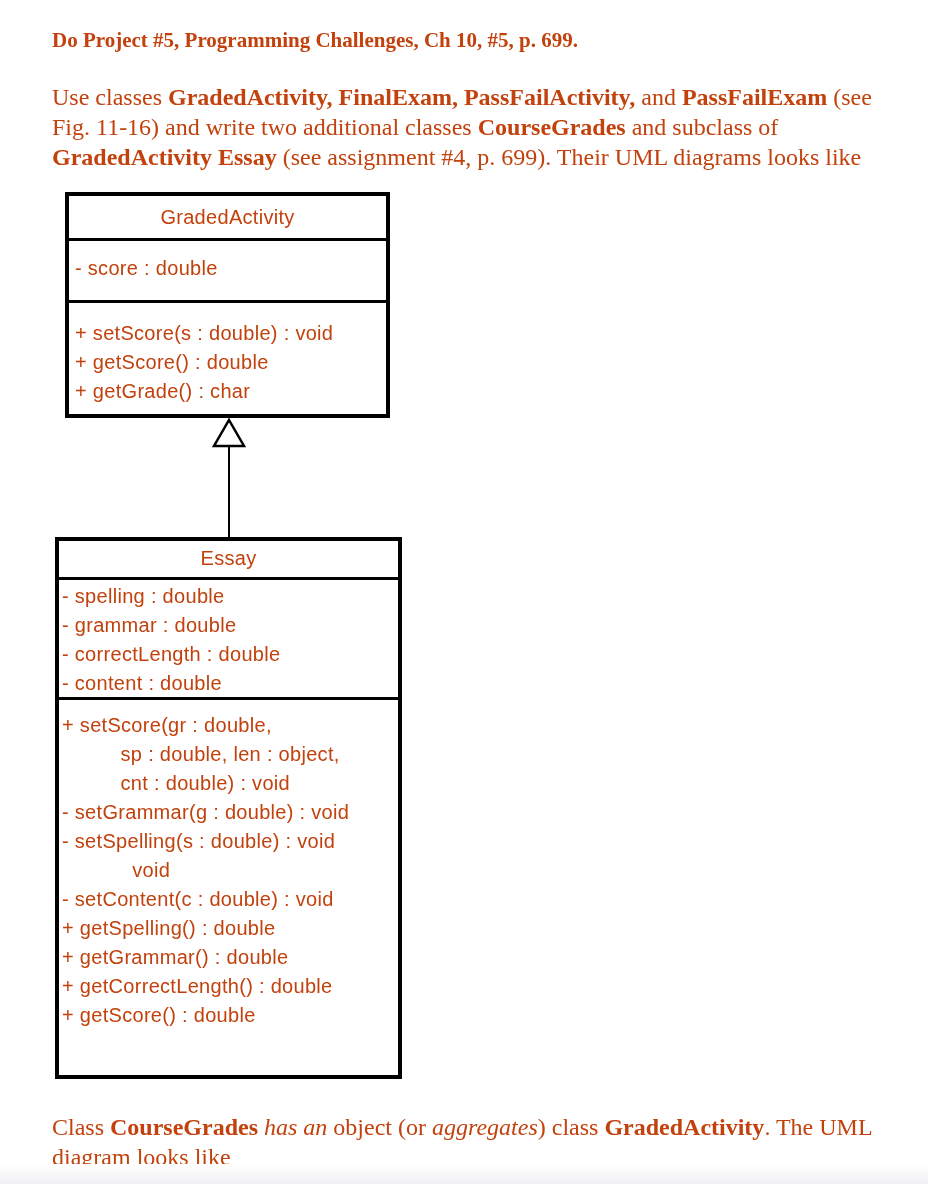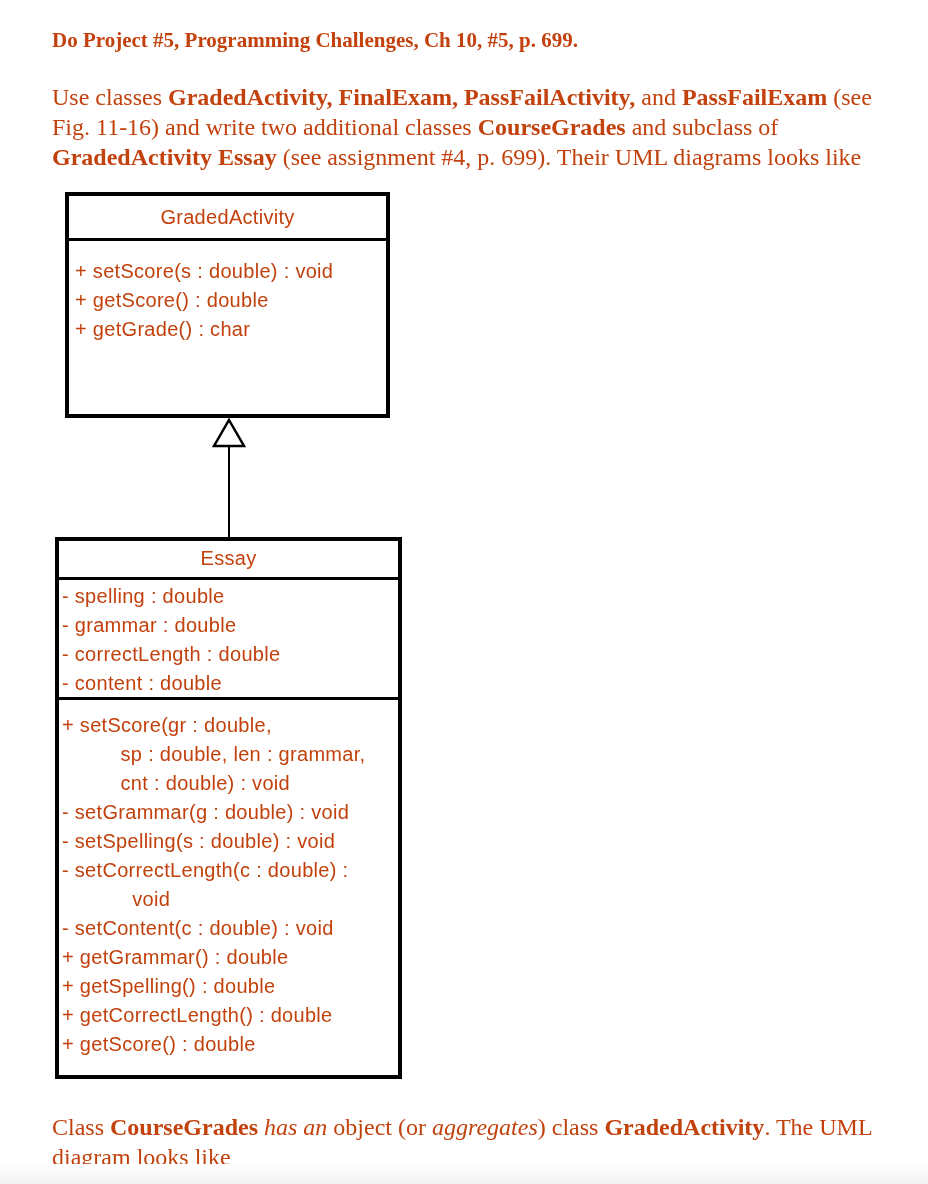--- a/index.html
+++ b/index.html
@@ -83,20 +83,23 @@
   <h1 class="heading">Do Project #5, Programming Challenges, Ch 10, #5, p. 699.</h1>
 
   <div class="para intro">
       <div class="rich-line"><span>Use classes </span><span class="b">GradedActivity, FinalExam, PassFailActivity,</span><span> and </span><span class="b">PassFailExam</span><span> (see</span></div>
       <div class="rich-line"><span>Fig. 11-16) and write two additional classes </span><span class="b">CourseGrades</span><span> and subclass of</span></div>
       <div class="rich-line"><span class="b">GradedActivity Essay</span><span> (see assignment #4, p. 699). Their UML diagrams looks like</span></div>
     </div>
 
   <div class="uml-box box-graded">
     <div class="uml-title">GradedActivity</div>
+    <div class="uml-attrs">
+        <div class="uml-line">- score : double</div>
+      </div>
     <div class="uml-methods">
         <div class="uml-line">+ setScore(s : double) : void</div>
         <div class="uml-line">+ getScore() : double</div>
         <div class="uml-line">+ getGrade() : char</div>
       </div>
   </div>
 
   <svg class="arrow-svg" width="36" height="121" viewBox="0 0 36 121">
     <polygon points="18,2 33,28 3,28" fill="#ffffff" stroke="#000000" stroke-width="2.5"></polygon>
     <line x1="18" y1="29" x2="18" y2="120" stroke="#000000" stroke-width="2"></line>
@@ -105,29 +108,28 @@
   <div class="uml-box box-essay">
     <div class="uml-title">Essay</div>
     <div class="uml-attrs">
         <div class="uml-line">- spelling : double</div>
         <div class="uml-line">- grammar : double</div>
         <div class="uml-line">- correctLength : double</div>
         <div class="uml-line">- content : double</div>
       </div>
     <div class="uml-methods">
         <div class="uml-line">+ setScore(gr : double,</div>
-        <div class="uml-line">          sp : double, len : grammar,</div>
+        <div class="uml-line">          sp : double, len : object,</div>
         <div class="uml-line">          cnt : double) : void</div>
         <div class="uml-line">- setGrammar(g : double) : void</div>
         <div class="uml-line">- setSpelling(s : double) : void</div>
-        <div class="uml-line">- setCorrectLength(c : double) :</div>
         <div class="uml-line">            void</div>
         <div class="uml-line">- setContent(c : double) : void</div>
+        <div class="uml-line">+ getSpelling() : double</div>
         <div class="uml-line">+ getGrammar() : double</div>
-        <div class="uml-line">+ getSpelling() : double</div>
         <div class="uml-line">+ getCorrectLength() : double</div>
         <div class="uml-line">+ getScore() : double</div>
       </div>
   </div>
 
   <div class="para footer-para">
       <div class="rich-line"><span>Class </span><span class="b">CourseGrades</span><span> </span><span class="i">has an</span><span> object (or </span><span class="i">aggregates</span><span>) class </span><span class="b">GradedActivity</span><span>. The UML</span></div>
       <div class="rich-line"><span>diagram looks like</span></div>
     </div>
 

